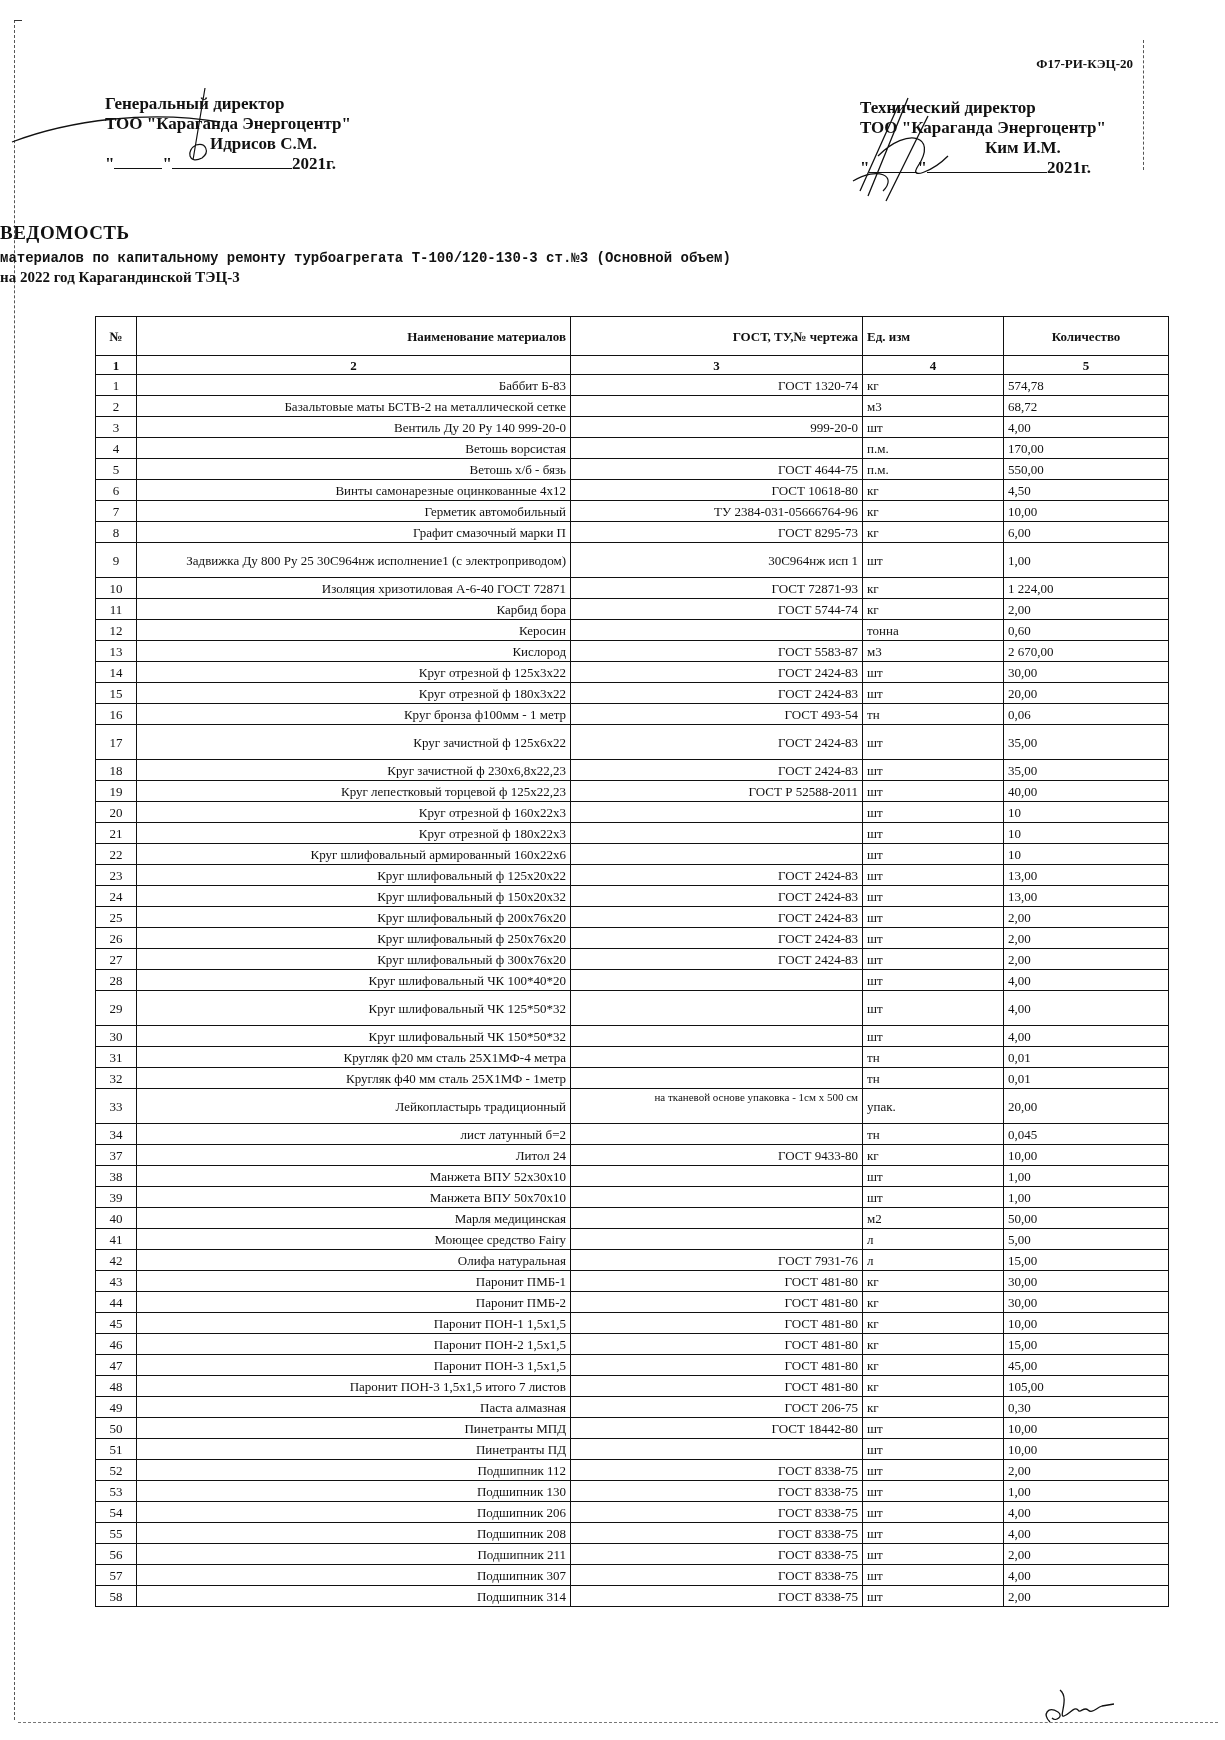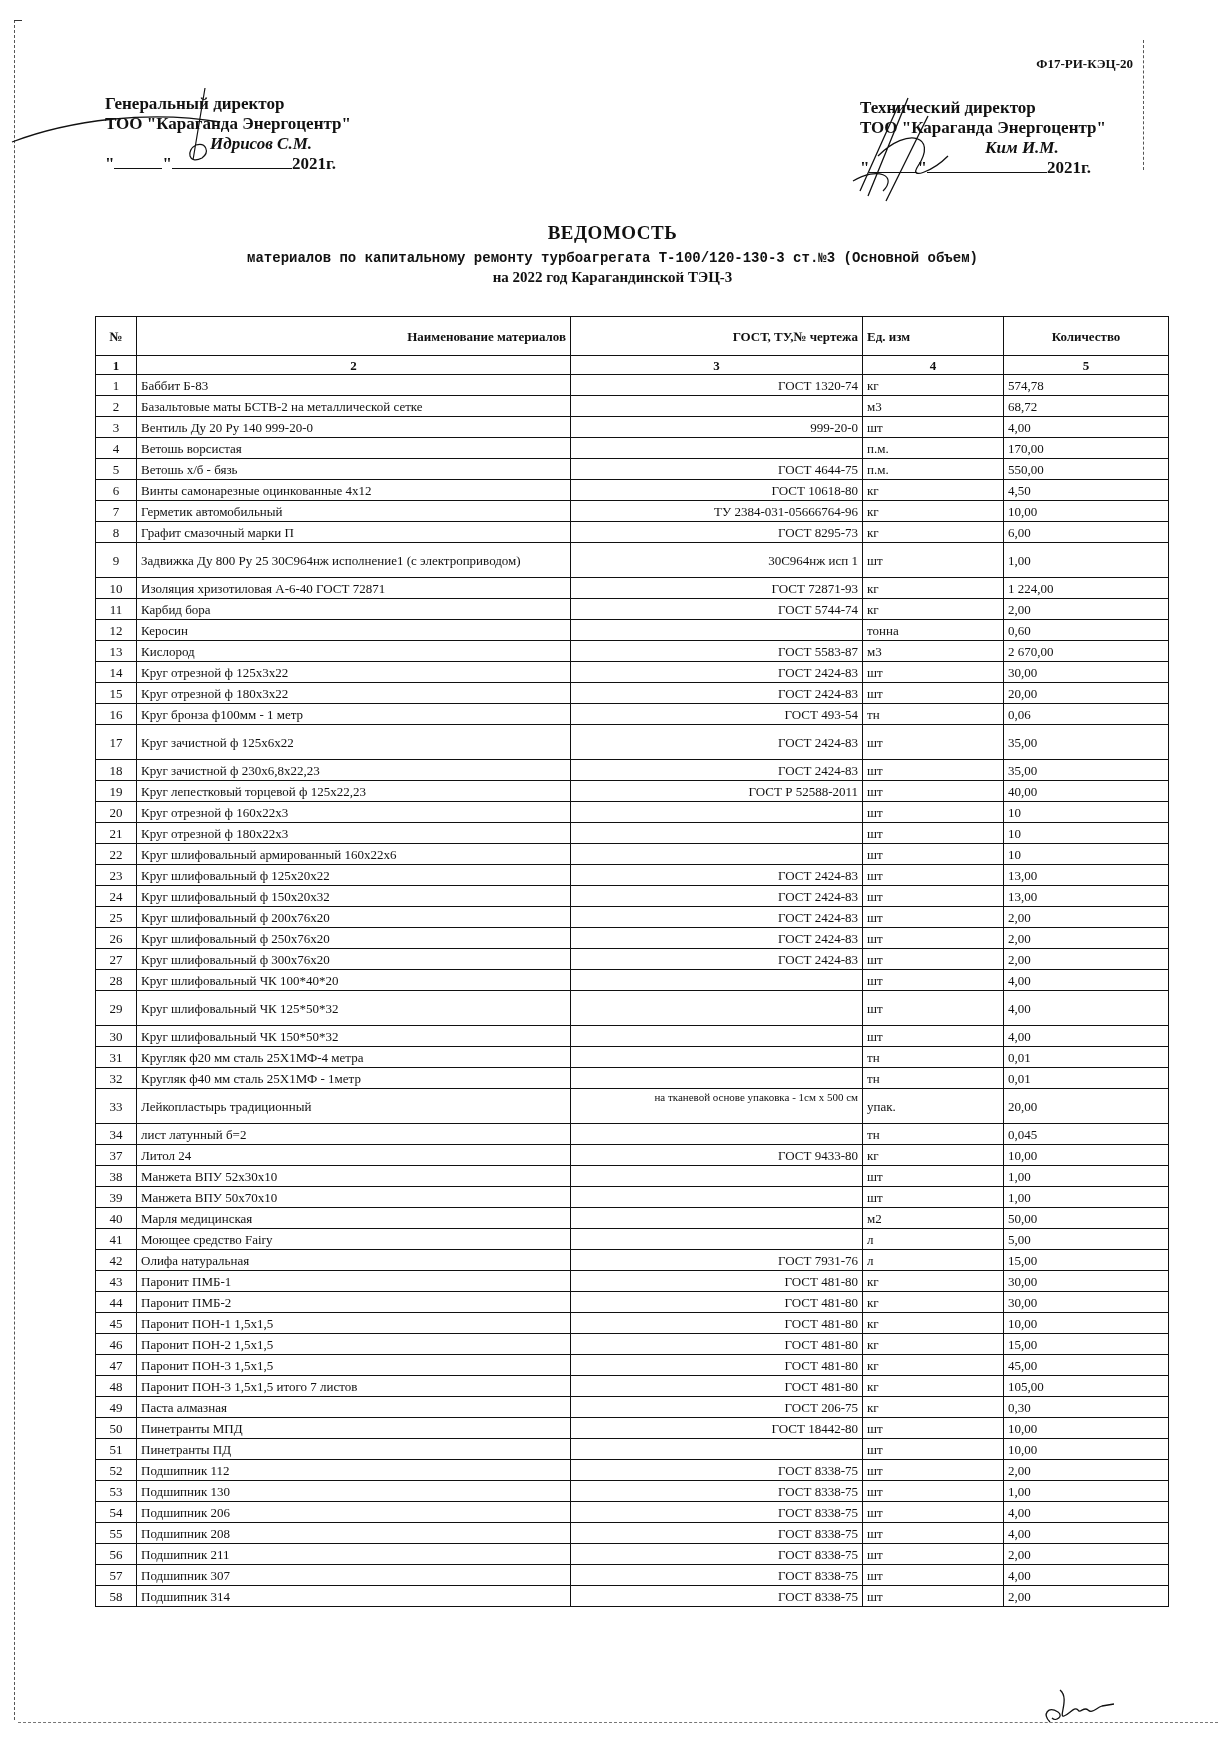--- a/index.html
+++ b/index.html
@@ -10,37 +10,37 @@
   .scanline-right { position: absolute; left: 1143px; top: 40px; width: 0; height: 130px;
          border-left: 1px dashed #555; }
   .scanline-bottom { position: absolute; left: 18px; top: 1722px; width: 1200px; height: 0;
          border-top: 1px dashed #777; }
   .corner { position: absolute; left: 14px; top: 20px; width: 8px; height: 0; border-top: 1px solid #333; }
   .form-code { position: absolute; right: 92px; top: 56px; font-size: 13px; font-weight: bold; }
   .approval { position: absolute; font-size: 17px; font-weight: bold; line-height: 20px; }
   .approval.left { left: 105px; top: 94px; }
   .approval.right { left: 860px; top: 98px; }
   .approval .line { display: block; white-space: nowrap; }
-  .approval .name-line { padding-left: 105px; font-style: italic; }
+  .approval .name-line { padding-left: 105px; }
   .approval.right .name-line { padding-left: 125px; }
   .approval .date-line { white-space: nowrap; }
   .blank { display: inline-block; border-bottom: 1px solid #111; height: 14px; vertical-align: baseline; }
   .signature { position: absolute; pointer-events: none; }
-  .title-block { position: absolute; left: 0; width: 1225px; top: 222px; text-align: center; font-weight: bold; }
+  .title-block { position: absolute; left: 0; width: 1225px; top: 222px; text-align: left; font-weight: bold; }
   .title-main { font-size: 19px; letter-spacing: 0.5px; }
   .title-sub { font-size: 14px; margin-top: 6px; font-family: Liberation Mono, monospace; }
   .title-sub2 { font-size: 15px; margin-top: 3px; }
   table.ved { position: absolute; left: 95px; top: 316px; width: 1056px; border-collapse: collapse;
          font-size: 13px; table-layout: fixed; }
   table.ved td, table.ved th { border: 1.5px solid #111; padding: 0 4px; height: 20px; line-height: 17px;
          overflow: hidden; white-space: nowrap; }
   table.ved th { font-weight: bold; font-size: 13px; height: 38px; }
   table.ved tr.colnums td { text-align: center; font-weight: bold; height: 18px; }
   .c-no { width: 32px; text-align: center; }
-  .c-name { width: 425px; text-align: left; }
+  .c-name { width: 425px; text-align: right; }
   .c-gost { width: 283px; text-align: right; }
   .c-unit { width: 132px; text-align: left; }
   .c-qty { width: 156px; }
   tr.tall td { height: 34px; }
   td.wrap { white-space: normal; line-height: 16px; }
   td.small { font-size: 11px; line-height: 12px; white-space: normal; vertical-align: top; }
   .footer-sign { position: absolute; left: 1040px; top: 1688px; }
 </style>
 </head>
 <body>

